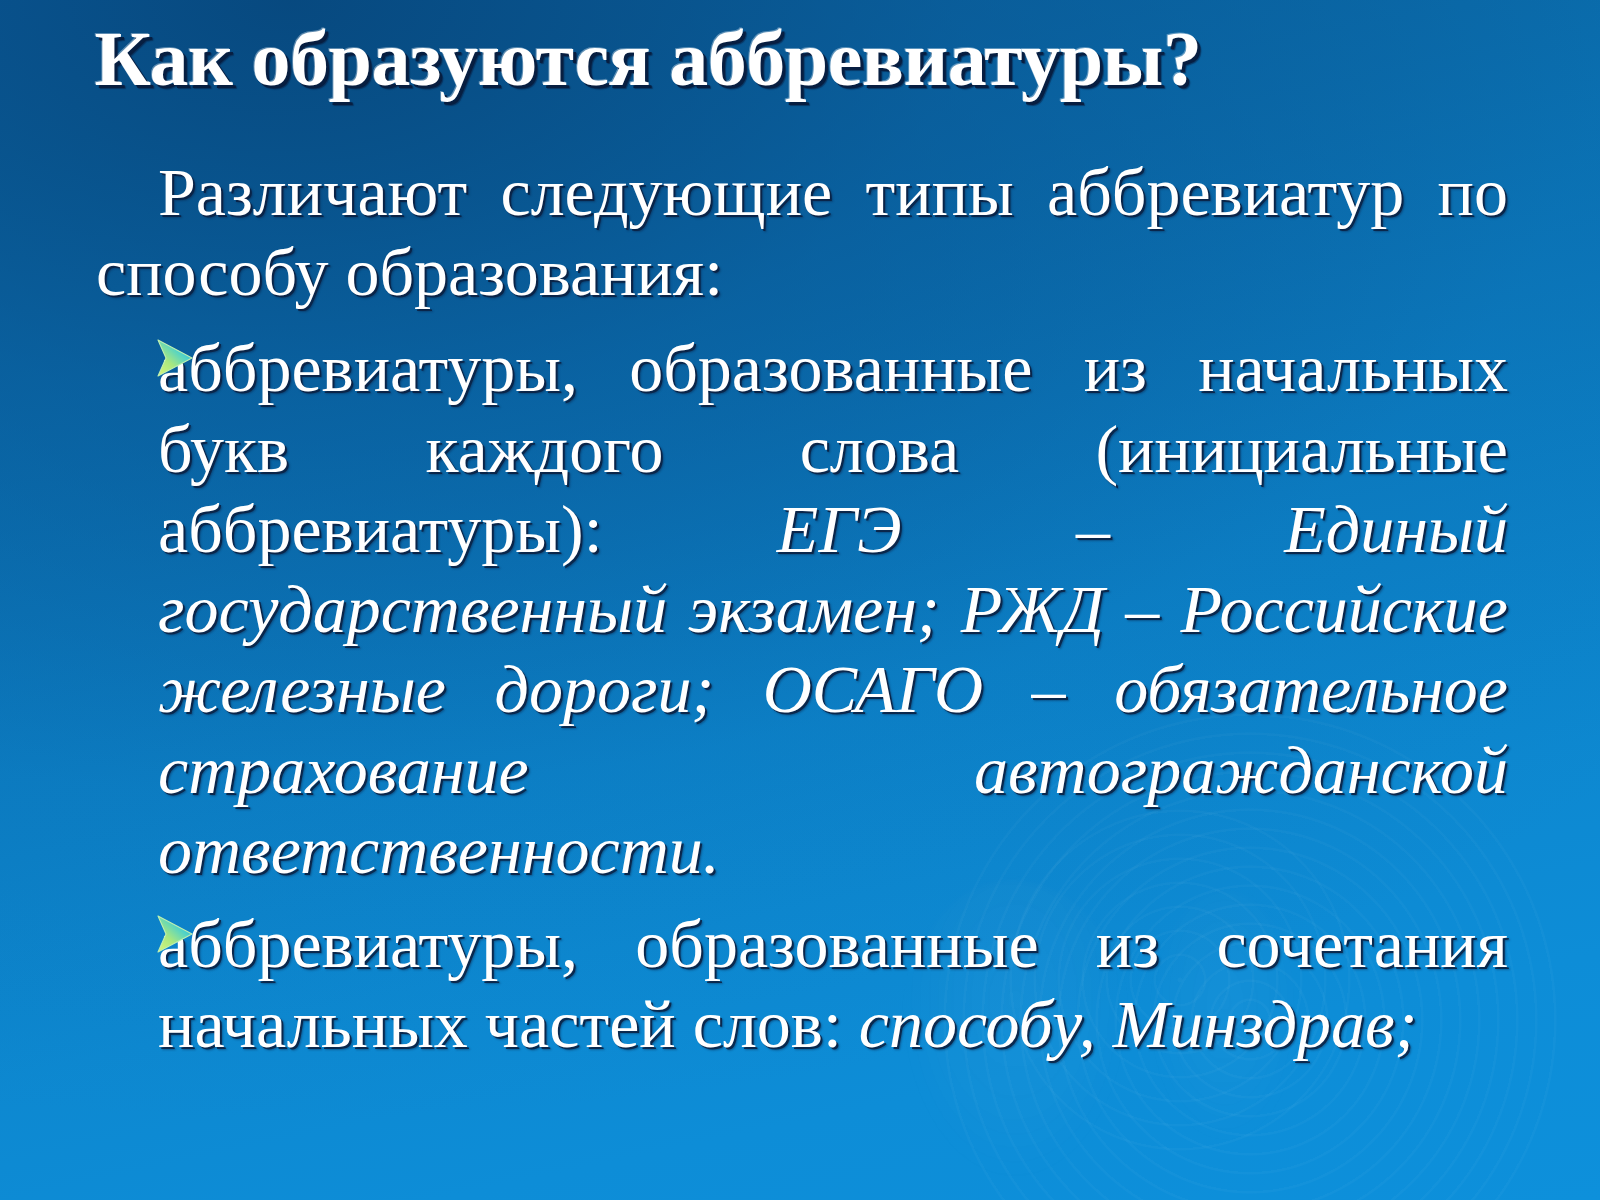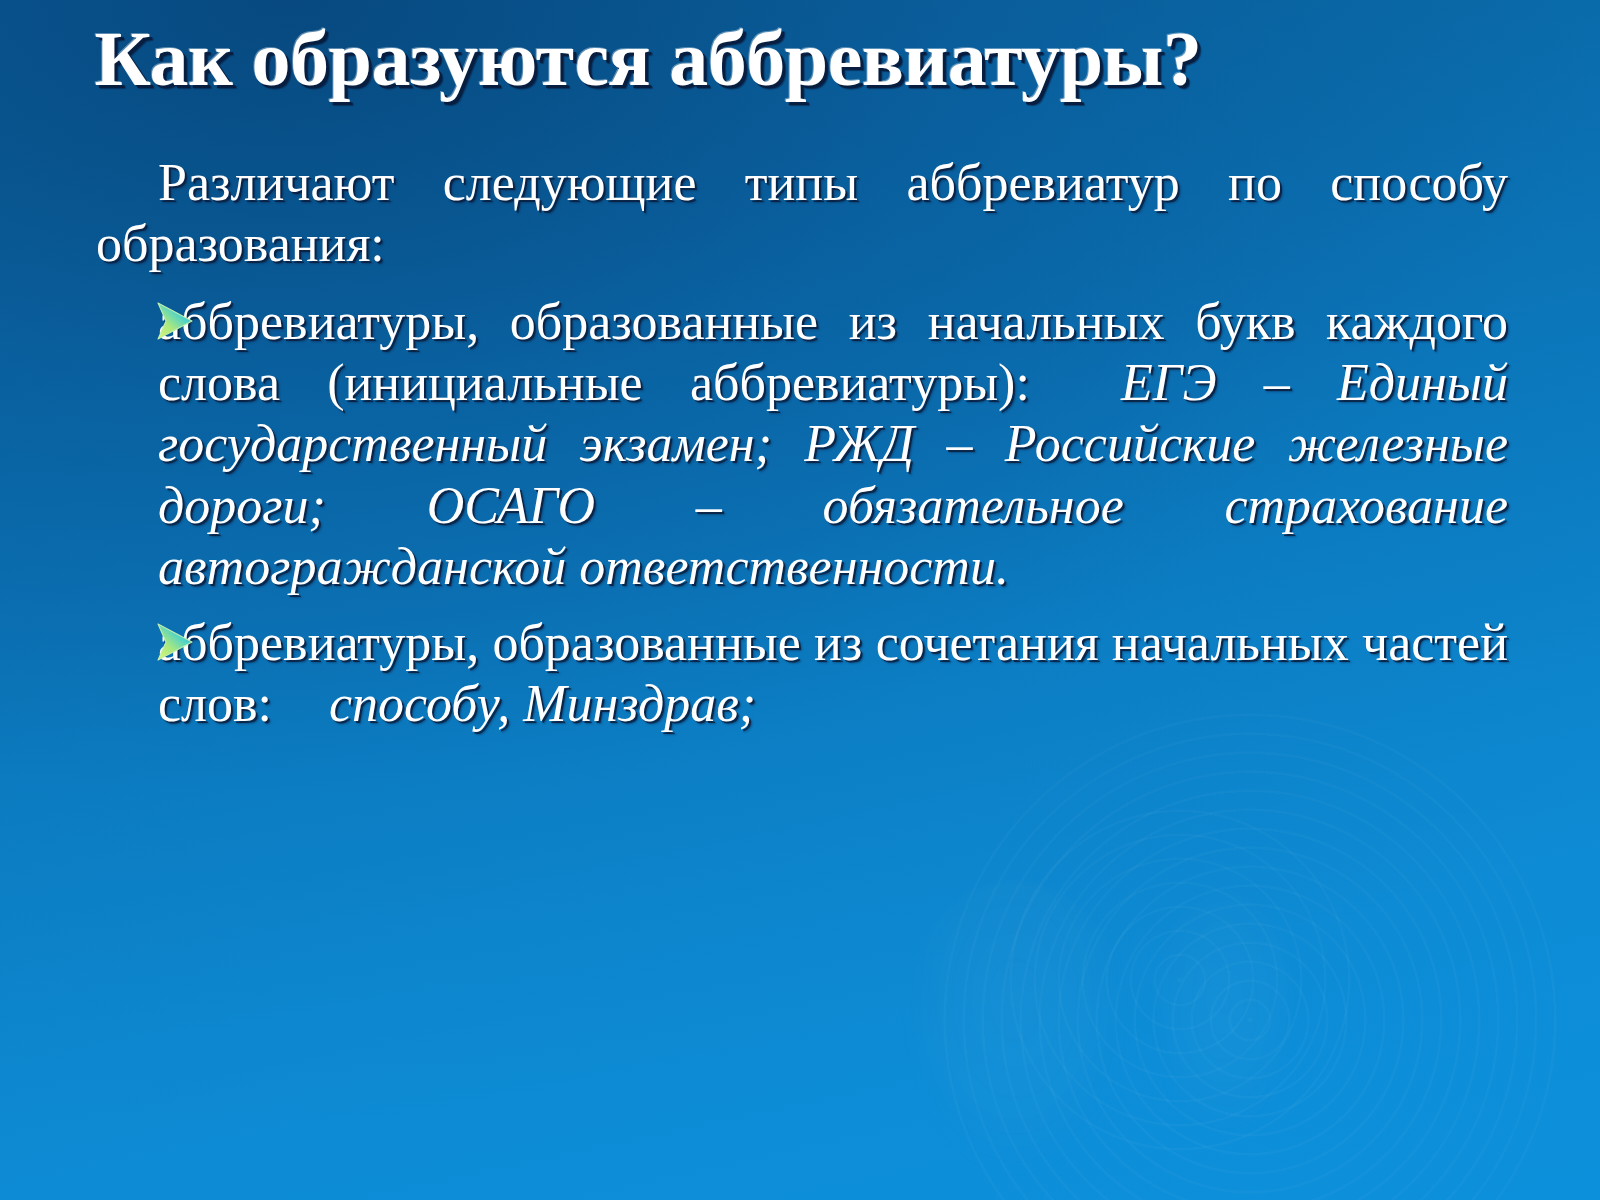--- a/index.html
+++ b/index.html
@@ -116,21 +116,21 @@
   
   .body-block {
     position: absolute;
     left: 96px;
     top: 152px;
     width: 1412px;
   }
   p.para {
     margin: 0;
     color: #ffffff;
-    font-size: 52px;
+    font-size: 68px;
     line-height: 1.18;
     text-align: justify;
     text-justify: inter-word;
     text-shadow:
        2px 2px 0px rgba(10,30,64,0.85),
        3px 3px 2px rgba(10,30,64,0.40);
     position: relative;
     font-family: Liberation Serif, serif;
   }
   p.para.intro {
@@ -139,21 +139,20 @@
   }
   p.para.bullet {
     padding-left: 62px;
     margin-bottom: 14px;
   }
   p.para.last {
     margin-bottom: 0;
   }
   em.ital {
     font-style: italic;
-    margin-left: 44px;
   }
 
   
   .bullet-icon {
     position: absolute;
     left: 56px;
     width: 44px;
     height: 44px;
     margin-top: 8px;
     display: inline-block;

